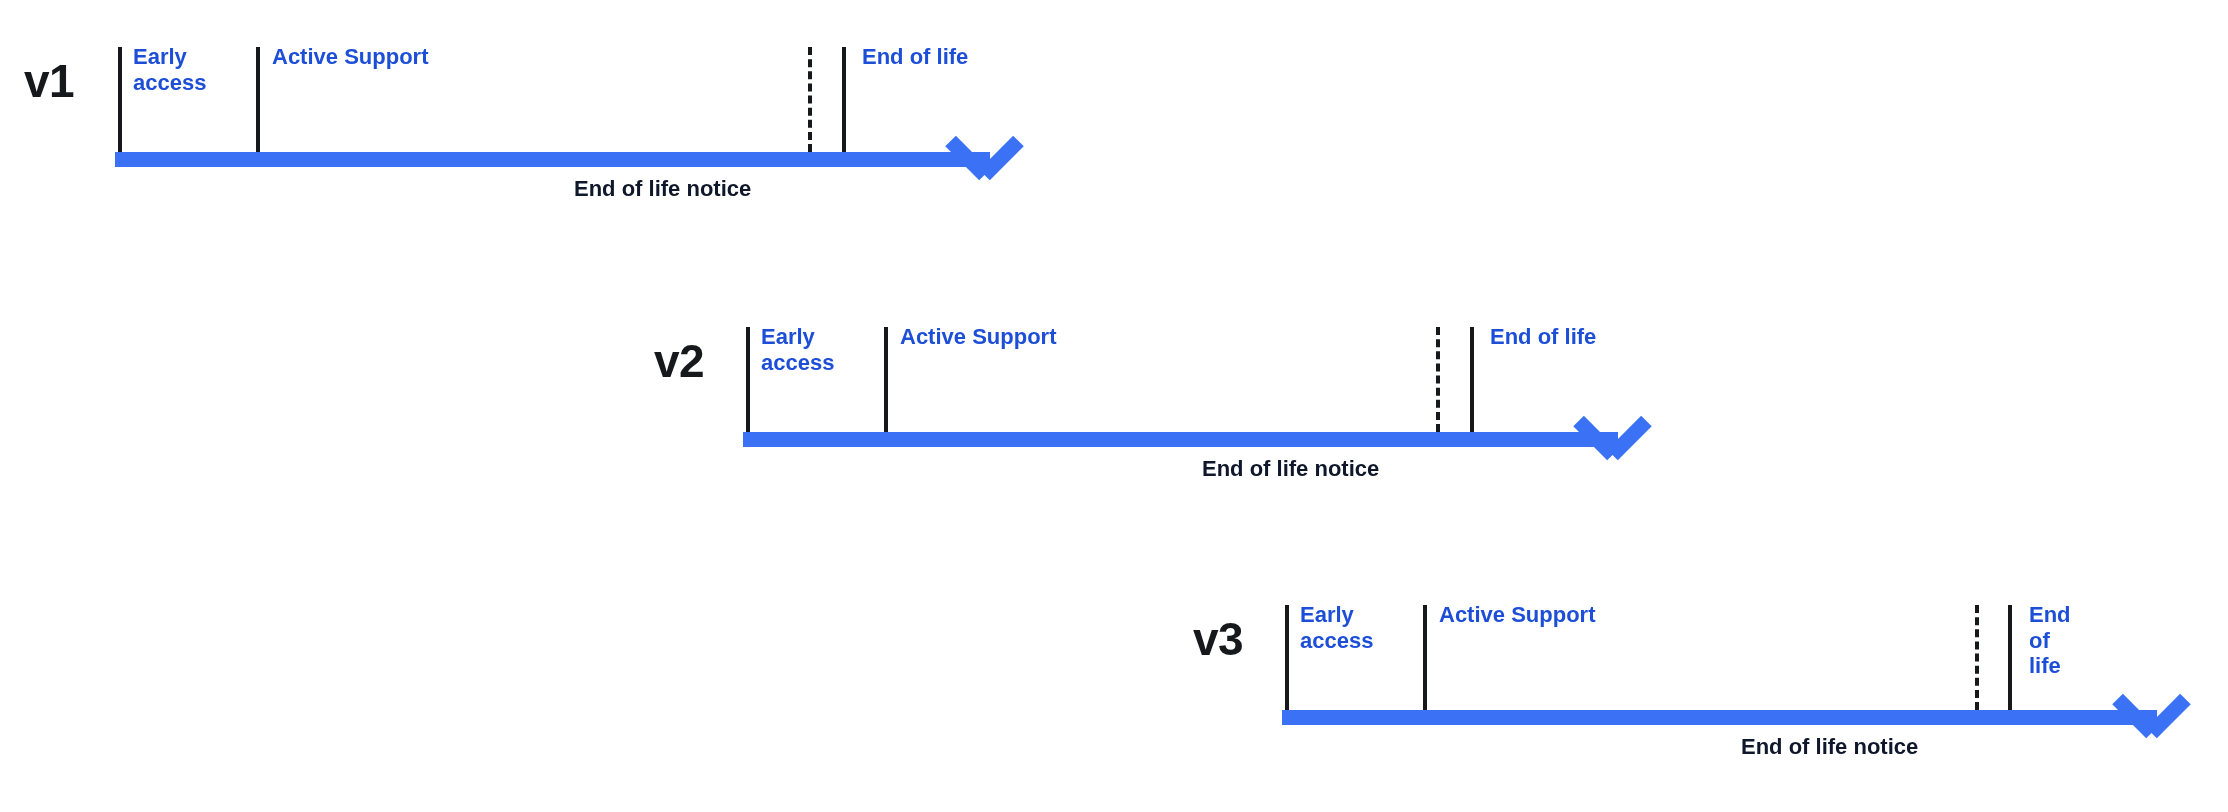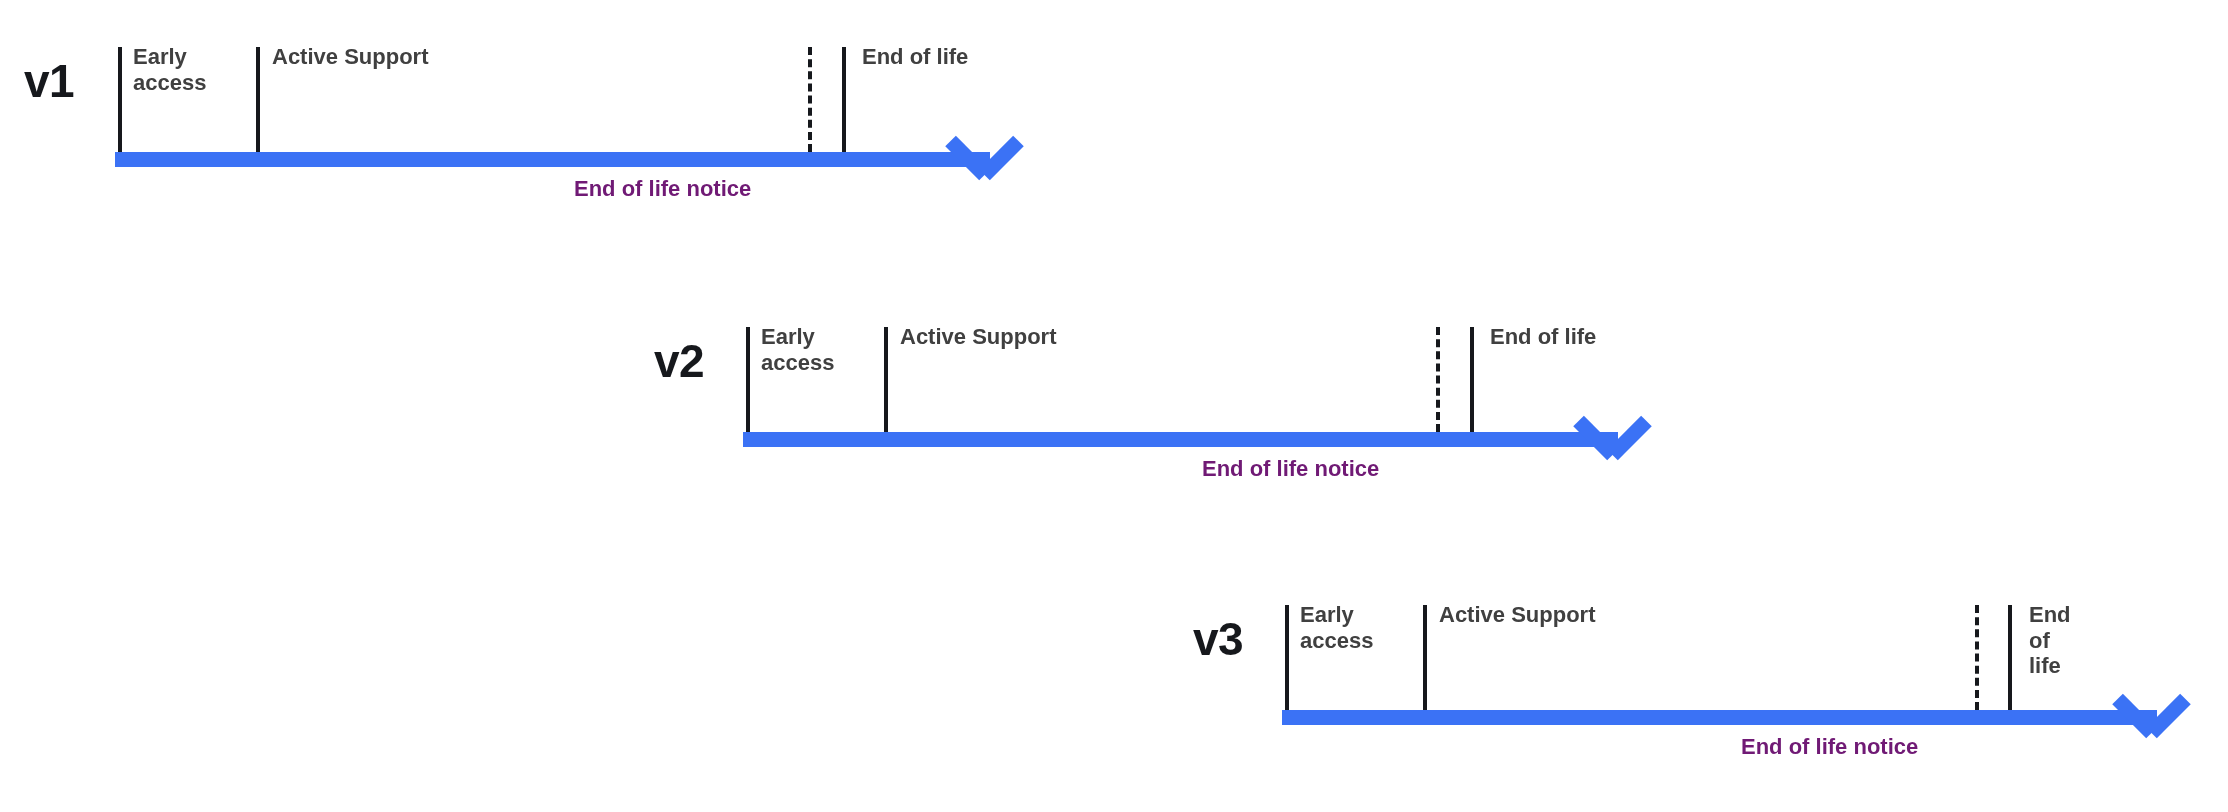--- a/index.html
+++ b/index.html
@@ -46,21 +46,21 @@
     width: 0;
     border-left: 4px dashed #16181c;
     background: transparent;
   }
 
   
   .phase-label {
     position: absolute;
     font-size: 22px;
     font-weight: 700;
-    color: #404040;
+    color: #1d4ed8;
     line-height: 1.17;
     white-space: pre-line;
   }
 
   
   .arrow-shaft {
     position: absolute;
     height: 15px;
     background: #3b72f5;
   }
@@ -90,21 +90,21 @@
     left: 2px;
     transform: rotate(45deg);
     transform-origin: 50% 100%;
   }
 
   
   .notice-label {
     position: absolute;
     font-size: 22px;
     font-weight: 700;
-    color: #701a75;
+    color: #0f172a;
     white-space: nowrap;
     line-height: 1;
   }
 </style>
 </head>
 <body>
 
 <div id="canvas">
 
   <div class="timeline-row" style="left:0px; top:0px; width:1888px; height:220px;">

